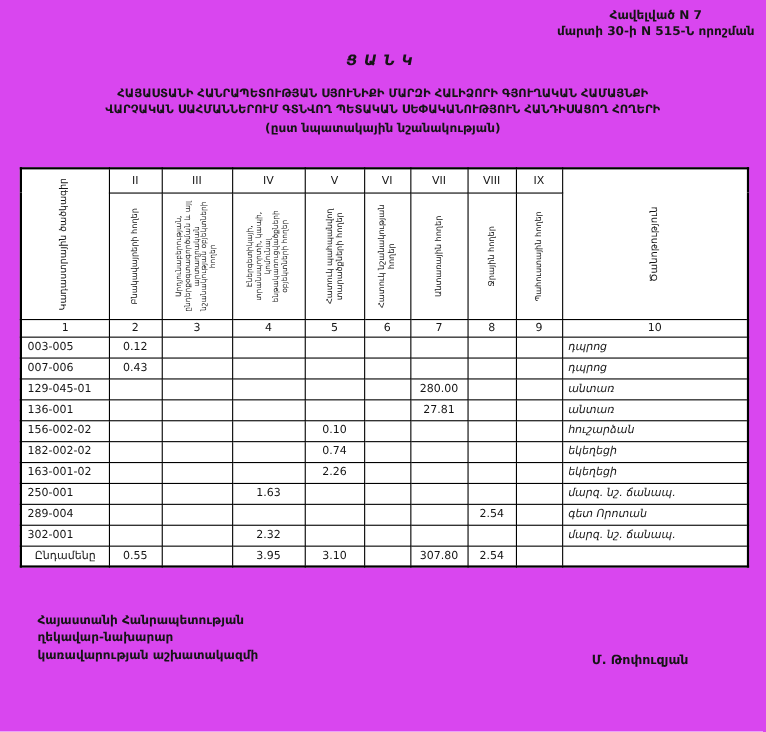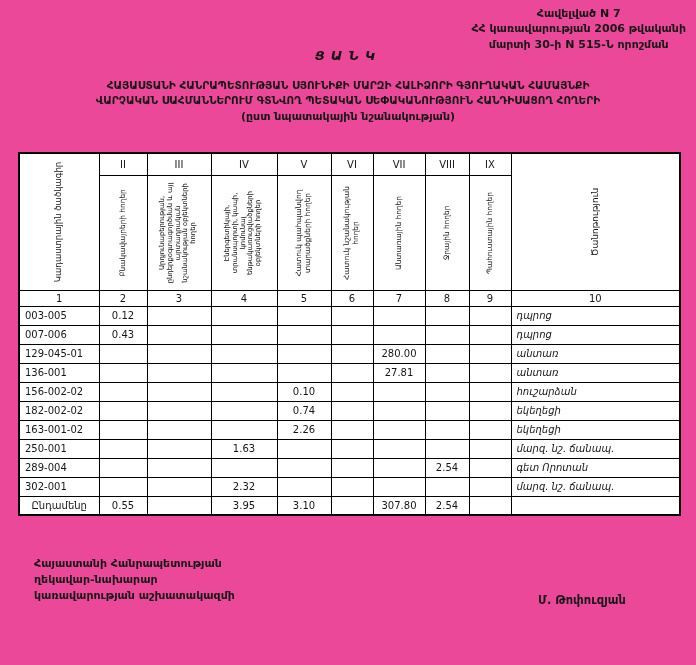--- a/index.html
+++ b/index.html
@@ -4,21 +4,21 @@
 <style>
   * { margin:0; padding:0; box-sizing:border-box; }
   html,body { width:696px; height:665px; }
   body {
     background:#ffffff;
     font-family:"DejaVu Sans", sans-serif;
     color:#151515;
     position:relative;
     overflow:hidden;
   }
-  .page { position:absolute; inset:0; background:#ec4899; }
+  .page { position:absolute; inset:0; background:#d946ef; }
 
   .appendix {
     position:absolute; top:6px; right:10px;
     text-align:center; font-weight:bold;
     font-size:11px; line-height:1.4;
   }
 
   .doc-title {
     position:absolute; top:48px; left:0; width:100%;
     text-align:center; font-weight:bold;
@@ -73,21 +73,20 @@
     font-weight:bold; font-size:11.5px;
   }
 </style>
 </head>
 <body>
 
 <div class="page">
 
   <div class="appendix">
     <div>Հավելված N 7</div>
-    <div>ՀՀ կառավարության 2006 թվականի</div>
     <div>մարտի 30-ի N 515-Ն որոշման</div>
   </div>
 
   <div class="doc-title">ՑԱՆԿ</div>
 
   <div class="subtitle">
     <div>ՀԱՅԱՍՏԱՆԻ ՀԱՆՐԱՊԵՏՈՒԹՅԱՆ ՍՅՈՒՆԻՔԻ ՄԱՐԶԻ ՀԱԼԻՁՈՐԻ ԳՅՈՒՂԱԿԱՆ ՀԱՄԱՅՆՔԻ</div>
     <div>ՎԱՐՉԱԿԱՆ ՍԱՀՄԱՆՆԵՐՈՒՄ ԳՏՆՎՈՂ ՊԵՏԱԿԱՆ ՍԵՓԱԿԱՆՈՒԹՅՈՒՆ ՀԱՆԴԻՍԱՑՈՂ ՀՈՂԵՐԻ</div>
     <div class="sub3">(ըստ նպատակային նշանակության)</div>
   </div>

